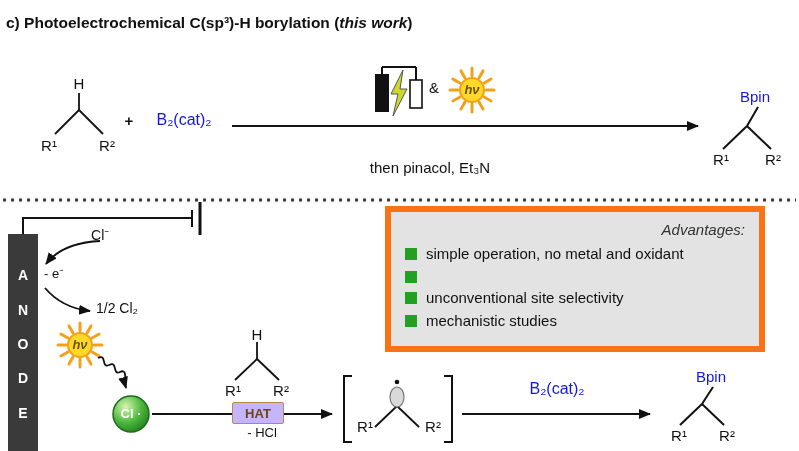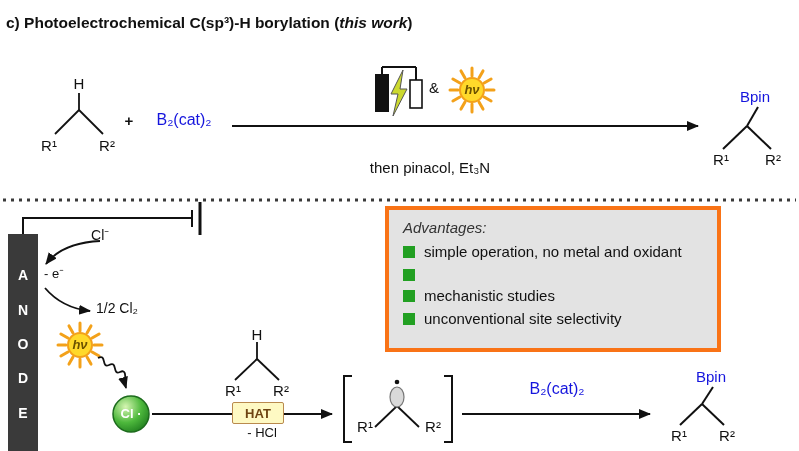--- a/index.html
+++ b/index.html
@@ -9,26 +9,26 @@
   .title{left:6px;top:6px;font-size:15.5px;font-weight:bold;white-space:nowrap;}
   .title .it{font-style:italic;}
   .chem{font-size:15px;text-align:center;white-space:nowrap;}
   .blue{color:#1515dd;font-weight:normal;font-size:16px;}
   .hv{font-size:13px;font-style:italic;font-weight:bold;color:#6b5200;text-align:center;}
   .cond{font-size:15px;text-align:center;white-space:nowrap;}
   .anode{left:8px;top:226px;width:30px;height:220px;background:#3a3a3a;
          display:flex;flex-direction:column;justify-content:space-evenly;align-items:center;
          padding:14px 0;box-sizing:border-box;}
   .anode span{color:#fff;font-weight:bold;font-size:14px;line-height:1;}
-  .advbox{left:385px;top:198px;width:336px;height:146px;background:#e3e3e3;
-          border:4px solid #f97316;box-sizing:border-box;padding:9px 14px;}
+  .advbox{left:385px;top:198px;width:380px;height:146px;background:#e3e3e3;
+          border:6px solid #f97316;box-sizing:border-box;padding:9px 14px;text-align:right;}
   .advhead{font-style:italic;font-size:15px;color:#333;margin-bottom:7px;}
   .advitem{display:flex;align-items:flex-start;gap:9px;margin:6px 0;font-size:15px;}
   .advsq{width:12px;height:12px;background:#22a022;flex:0 0 auto;margin-top:3px;}
-  .hatbox{left:232px;top:394px;width:52px;height:22px;background:#fef9c3;border:1px solid #b98a4e;
+  .hatbox{left:232px;top:394px;width:52px;height:22px;background:#c4b5fd;border:1px solid #b98a4e;
           box-sizing:border-box;border-radius:2px;display:flex;align-items:center;justify-content:center;
           font-weight:bold;font-size:13px;color:#6e4412;}
   .small{font-size:13px;white-space:nowrap;}
   .sphereLabel{left:112px;top:398px;width:38px;text-align:center;color:#fff;font-weight:bold;font-size:13px;}
   svg.layer{position:absolute;left:0;top:0;pointer-events:none;}
 </style>
 </head>
 <body>
 
 <div id="canvas">
@@ -151,25 +151,25 @@
     <div class="advhead">Advantages:</div>
     <div class="advitem">
       <span class="advsq"></span>
       <span>simple operation, no metal and oxidant</span>
     </div>
     <div class="advitem">
       <span class="advsq"></span>
     </div>
     <div class="advitem">
       <span class="advsq"></span>
+      <span>unconventional site selectivity</span>
+    </div>
+    <div class="advitem">
+      <span class="advsq"></span>
       <span>mechanistic studies</span>
-    </div>
-    <div class="advitem">
-      <span class="advsq"></span>
-      <span>unconventional site selectivity</span>
     </div>
   </div>
 
   <div class="abs anode">
     <span>A</span>
     <span>N</span>
     <span>O</span>
     <span>D</span>
     <span>E</span>
   </div>

